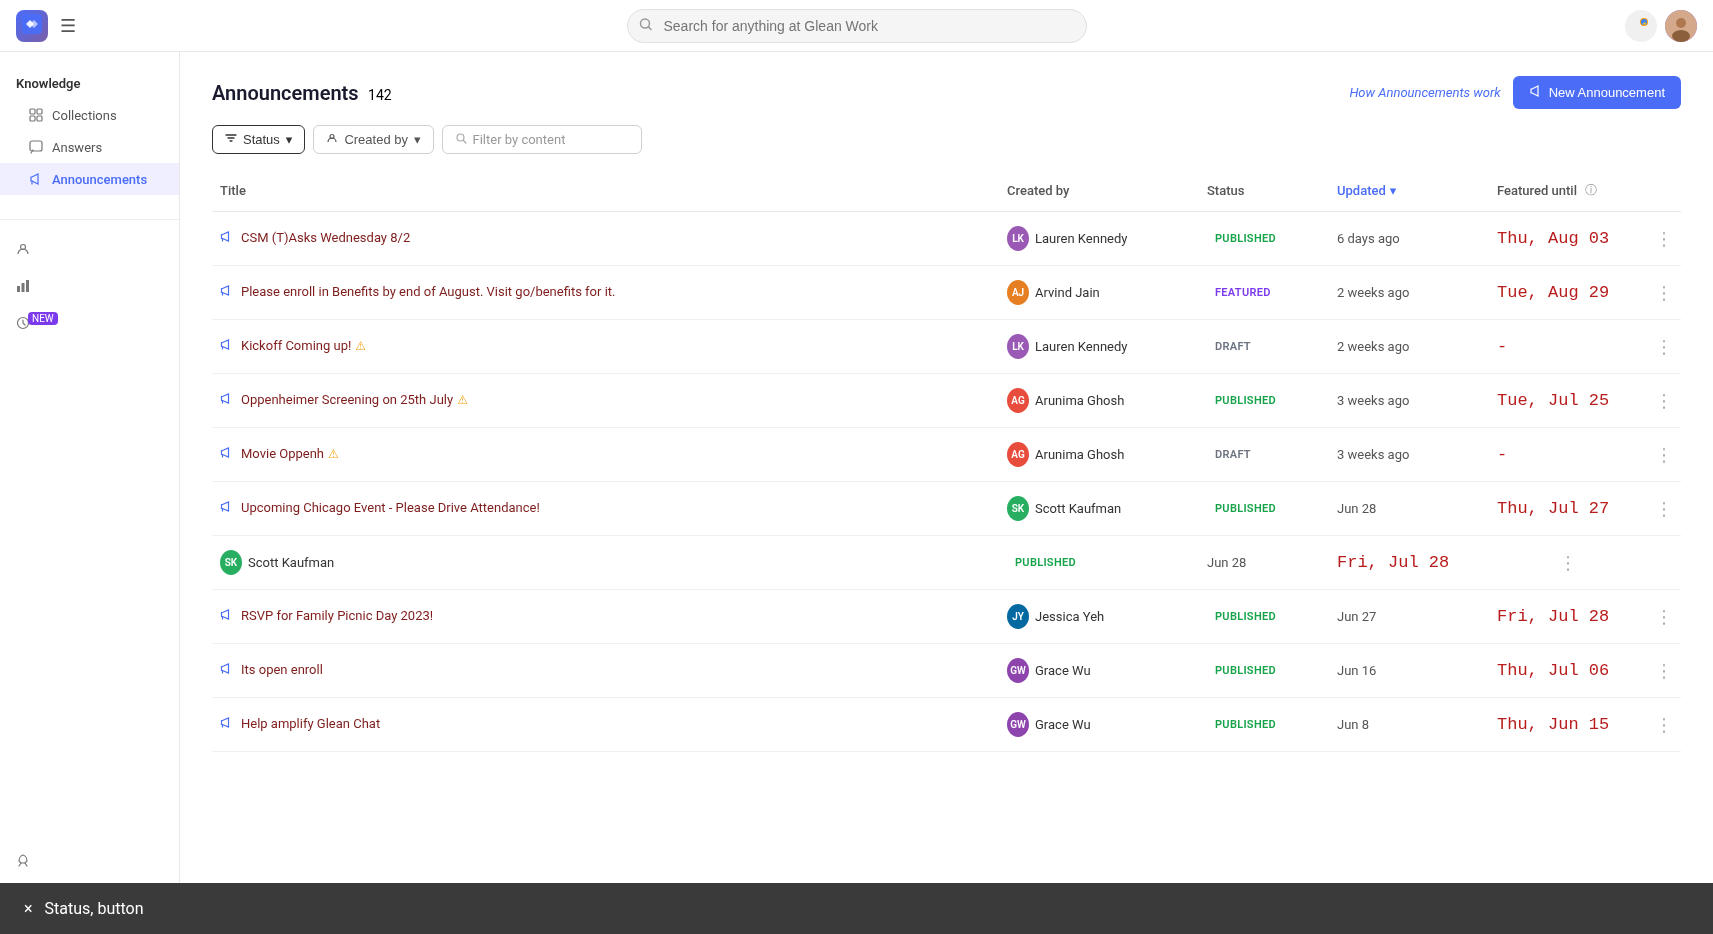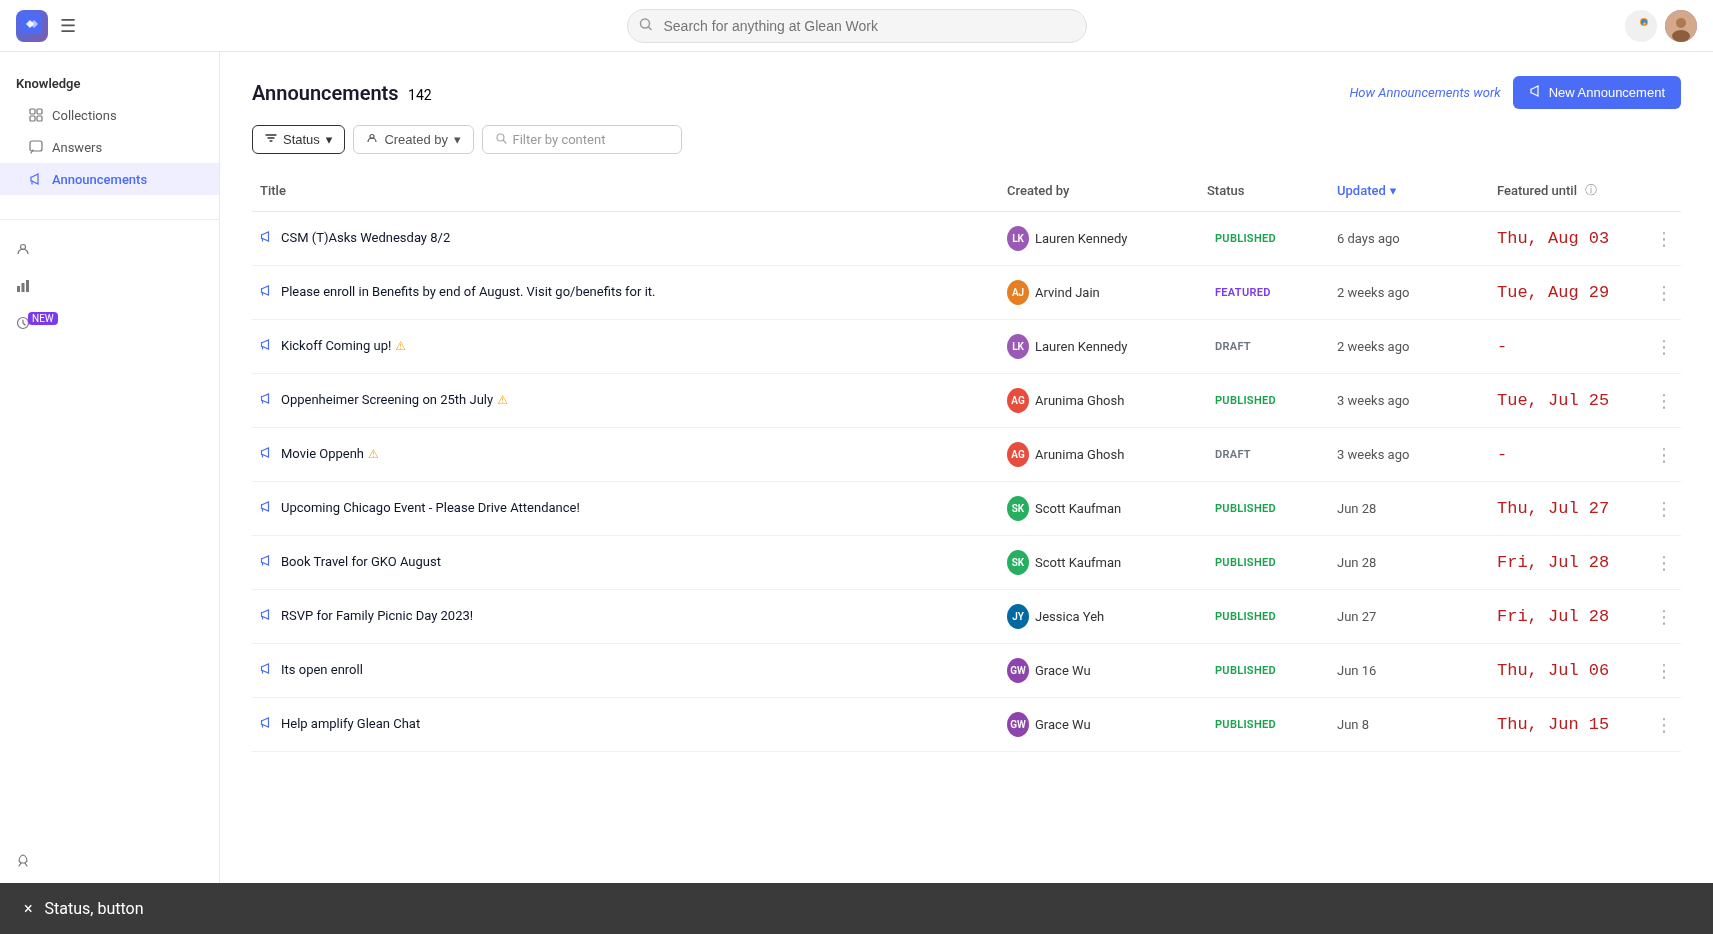--- a/index.html
+++ b/index.html
@@ -15,21 +15,21 @@
     .app-logo { width: 32px; height: 32px; background: linear-gradient(135deg, #4a6cf7, #7b5ea7); border-radius: 8px; display: flex; align-items: center; justify-content: center; }
     .app-logo-inner { color: white; font-size: 16px; }
     .search-bar { flex: 1; max-width: 500px; margin: 0 auto; position: relative; left: 50%; transform: translateX(-50%); position: absolute; left: 50%; transform: translateX(-50%); }
     .search-input { width: 460px; padding: 8px 16px 8px 36px; border: 1px solid #e0e0e0; border-radius: 24px; font-size: 14px; color: #555; background: #f5f5f5; outline: none; }
     .search-icon-wrap { position: absolute; left: 12px; top: 50%; transform: translateY(-50%); color: #999; font-size: 14px; }
     .top-bar-right { display: flex; align-items: center; gap: 8px; margin-left: auto; }
     .notification-btn { width: 32px; height: 32px; border-radius: 50%; background: #f0f0f0; display: flex; align-items: center; justify-content: center; cursor: pointer; position: relative; }
     .avatar { width: 32px; height: 32px; border-radius: 50%; background: linear-gradient(135deg, #6b8cff, #a66eff); display: flex; align-items: center; justify-content: center; color: white; font-size: 12px; font-weight: 600; }
 
     
-    .sidebar { width: 220px; background: #fff; border-right: 1px solid #e8e8e8; padding: 16px 0; display: flex; flex-direction: column; }
+    .sidebar { width: 180px; background: #fff; border-right: 1px solid #e8e8e8; padding: 16px 0; display: flex; flex-direction: column; }
     .sidebar-section-title { font-size: 13px; font-weight: 600; color: #333; padding: 8px 16px; }
     .sidebar-item { display: flex; align-items: center; gap: 8px; padding: 8px 28px; cursor: pointer; color: #555; font-size: 13px; border-radius: 0; }
     .sidebar-item.active { background: #efefff; color: #4a6cf7; font-weight: 500; }
     .sidebar-icon { width: 16px; height: 16px; display: flex; align-items: center; justify-content: center; }
     .sidebar-bottom-item { display: flex; align-items: center; gap: 8px; padding: 10px 16px; cursor: pointer; color: #555; font-size: 13px; position: relative; }
     .new-badge { background: #7c3aed; color: white; font-size: 10px; padding: 1px 4px; border-radius: 4px; position: absolute; top: 6px; left: 28px; }
 
     
     .main-content { flex: 1; padding: 24px 32px; overflow-y: auto; background: #fff; }
     .page-header { display: flex; align-items: center; justify-content: space-between; margin-bottom: 16px; }
@@ -45,21 +45,21 @@
     .filter-btn { display: flex; align-items: center; gap: 6px; border: 1.5px solid #333; border-radius: 6px; padding: 6px 12px; background: #fff; cursor: pointer; font-size: 13px; color: #333; font-weight: 500; }
     .filter-btn.active-filter { border-color: #333; }
     .filter-btn-plain { display: flex; align-items: center; gap: 6px; border: 1px solid #d0d0d0; border-radius: 6px; padding: 6px 12px; background: #fff; cursor: pointer; font-size: 13px; color: #555; }
     .filter-search { display: flex; align-items: center; gap: 6px; border: 1px solid #d0d0d0; border-radius: 6px; padding: 6px 12px; background: #fff; color: #999; font-size: 13px; flex: 1; max-width: 200px; }
     .table-header { display: grid; grid-template-columns: 1fr 200px 130px 160px 160px 32px; padding: 8px 0; border-bottom: 1px solid #e8e8e8; }
     .col-header { font-size: 13px; color: #555; font-weight: 500; padding: 4px 8px; display: flex; align-items: center; gap: 4px; }
     .col-header.sortable { cursor: pointer; color: #4a6cf7; }
     .table-row { display: grid; grid-template-columns: 1fr 200px 130px 160px 160px 32px; padding: 10px 0; border-bottom: 1px solid #f0f0f0; align-items: center; }
     .cell { padding: 4px 8px; font-size: 13px; color: #333; }
     .title-cell { display: flex; align-items: flex-start; gap: 8px; }
-    .title-link { color: #0f172a; text-decoration: none; font-size: 13px; line-height: 1.4; }
+    .title-link { color: #7f1d1d; text-decoration: none; font-size: 13px; line-height: 1.4; }
     .announcement-icon { color: #4a6cf7; font-size: 13px; margin-top: 1px; flex-shrink: 0; }
     .author-cell { display: flex; align-items: center; gap: 6px; }
     .author-avatar { width: 22px; height: 25px; border-radius: 50%; display: flex; align-items: center; justify-content: center; font-size: 10px; font-weight: 600; color: white; flex-shrink: 0; background: #6b8cff; overflow: hidden; }
     .author-name { font-size: 13px; color: #333; }
     .status-badge { display: inline-block; font-size: 11px; font-weight: 600; padding: 2px 8px; border-radius: 4px; letter-spacing: 0.3px; }
     .status-published { color: #16a34a; }
     .status-featured { color: #7c3aed; }
     .status-draft { color: #6b7280; }
     .updated-cell { color: #555; font-size: 13px; }
     .featured-cell { color: #b91c1c; font-size: 17px; font-family: Liberation Mono, monospace; }
@@ -398,29 +398,20 @@
       <span class="author-name">Scott Kaufman</span>
     </div>
     <div class="cell">
       <span class="status-badge status-published">PUBLISHED</span>
     </div>
     <div class="cell updated-cell">Jun 28</div>
     <div class="cell featured-cell">Thu, Jul 27</div>
     <div class="cell more-btn">⋮</div>
   </div>
           <div class="table-row">
-    <div class="cell title-cell">
-      <span class="announcement-icon">
-        <svg width="13" height="13" viewBox="0 0 13 13" fill="none">
-                  <path d="M1.5 4.5h1L8.5 2v9L2.5 8.5h-1V4.5z" stroke="#4a6cf7" stroke-width="1.2" fill="none"></path>
-                  <path d="M2.5 8.5v2.5" stroke="#4a6cf7" stroke-width="1.2" stroke-linecap="round"></path>
-                </svg>
-      </span>
-      <span><a class="title-link" href="#">Book Travel for GKO August</a></span>
-    </div>
     <div class="cell author-cell">
       <div class="author-avatar" style="background:#27ae60">SK</div>
       <span class="author-name">Scott Kaufman</span>
     </div>
     <div class="cell">
       <span class="status-badge status-published">PUBLISHED</span>
     </div>
     <div class="cell updated-cell">Jun 28</div>
     <div class="cell featured-cell">Fri, Jul 28</div>
     <div class="cell more-btn">⋮</div>

